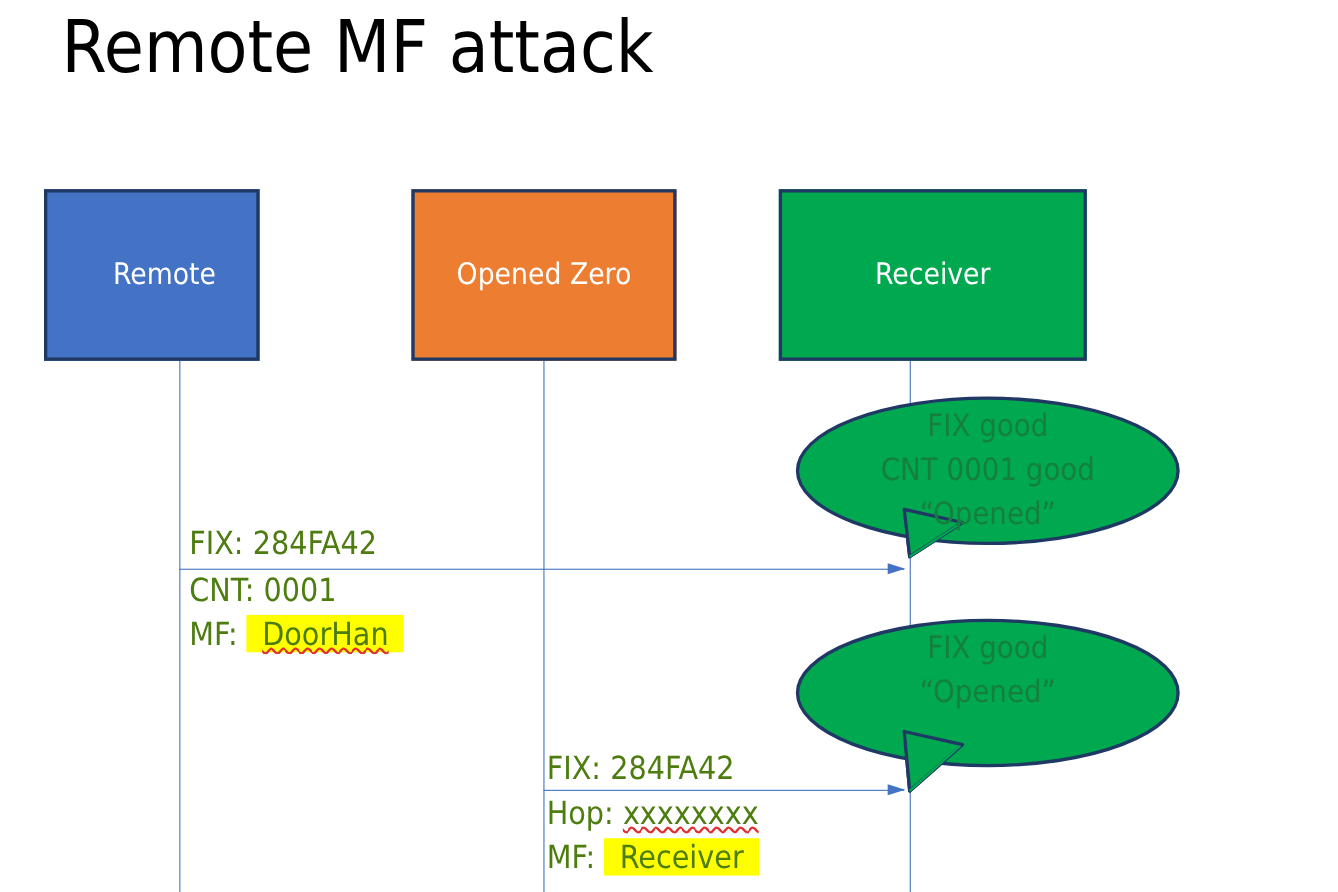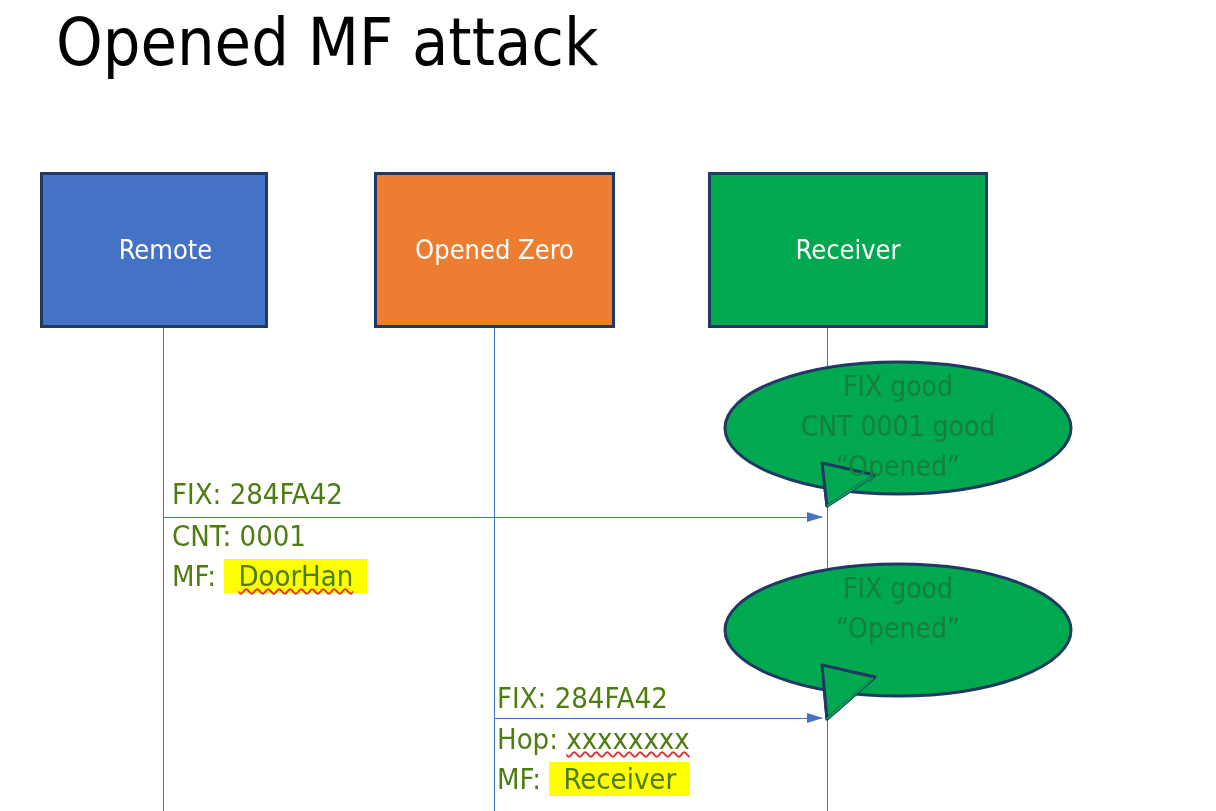--- a/index.html
+++ b/index.html
@@ -39,21 +39,21 @@
     align-items: center;
     justify-content: center;
   }
   .actor-label {
     color: #ffffff;
     font-size: 27px;
     line-height: 1.1;
     white-space: nowrap;
     font-family: "DejaVu Sans Condensed", "Liberation Sans Narrow", "Liberation Sans", sans-serif;
   }
-  #actor-remote   { left: 40px;  top: 172px; width: 228px; height: 156px; background: #4472C4; padding-left: 23px; }
+  #actor-remote   { left: 40px;  top: 172px; width: 196px; height: 156px; background: #4472C4; padding-left: 23px; }
   #actor-flipper  { left: 374px; top: 172px; width: 241px; height: 156px; background: #ED7D31; }
   #actor-receiver { left: 708px; top: 172px; width: 280px; height: 156px; background: #00A84F; }
 
   
   .lifeline {
     position: absolute;
     width: 1px;
     background: #4472C4;
     top: 328px;
     height: 483px;
@@ -128,21 +128,21 @@
   #callout-1 { left: 723px; top: 360px; width: 350px; height: 160px; }
   #callout-2 { left: 723px; top: 562px; width: 350px; height: 160px; }
   #callout-1 .callout-text { top: 7px; }
   #callout-2 .callout-text { top: 7px; }
 </style>
 </head>
 <body>
 
 <div id="slide">
 
-  <div id="slide-title">Opened MF attack</div>
+  <div id="slide-title">Remote MF attack</div>
 
   <div class="actor-box" id="actor-remote">
     <span class="actor-label">Remote</span>
   </div>
   <div class="actor-box" id="actor-flipper">
     <span class="actor-label">Opened Zero</span>
   </div>
   <div class="actor-box" id="actor-receiver">
     <span class="actor-label">Receiver</span>
   </div>

